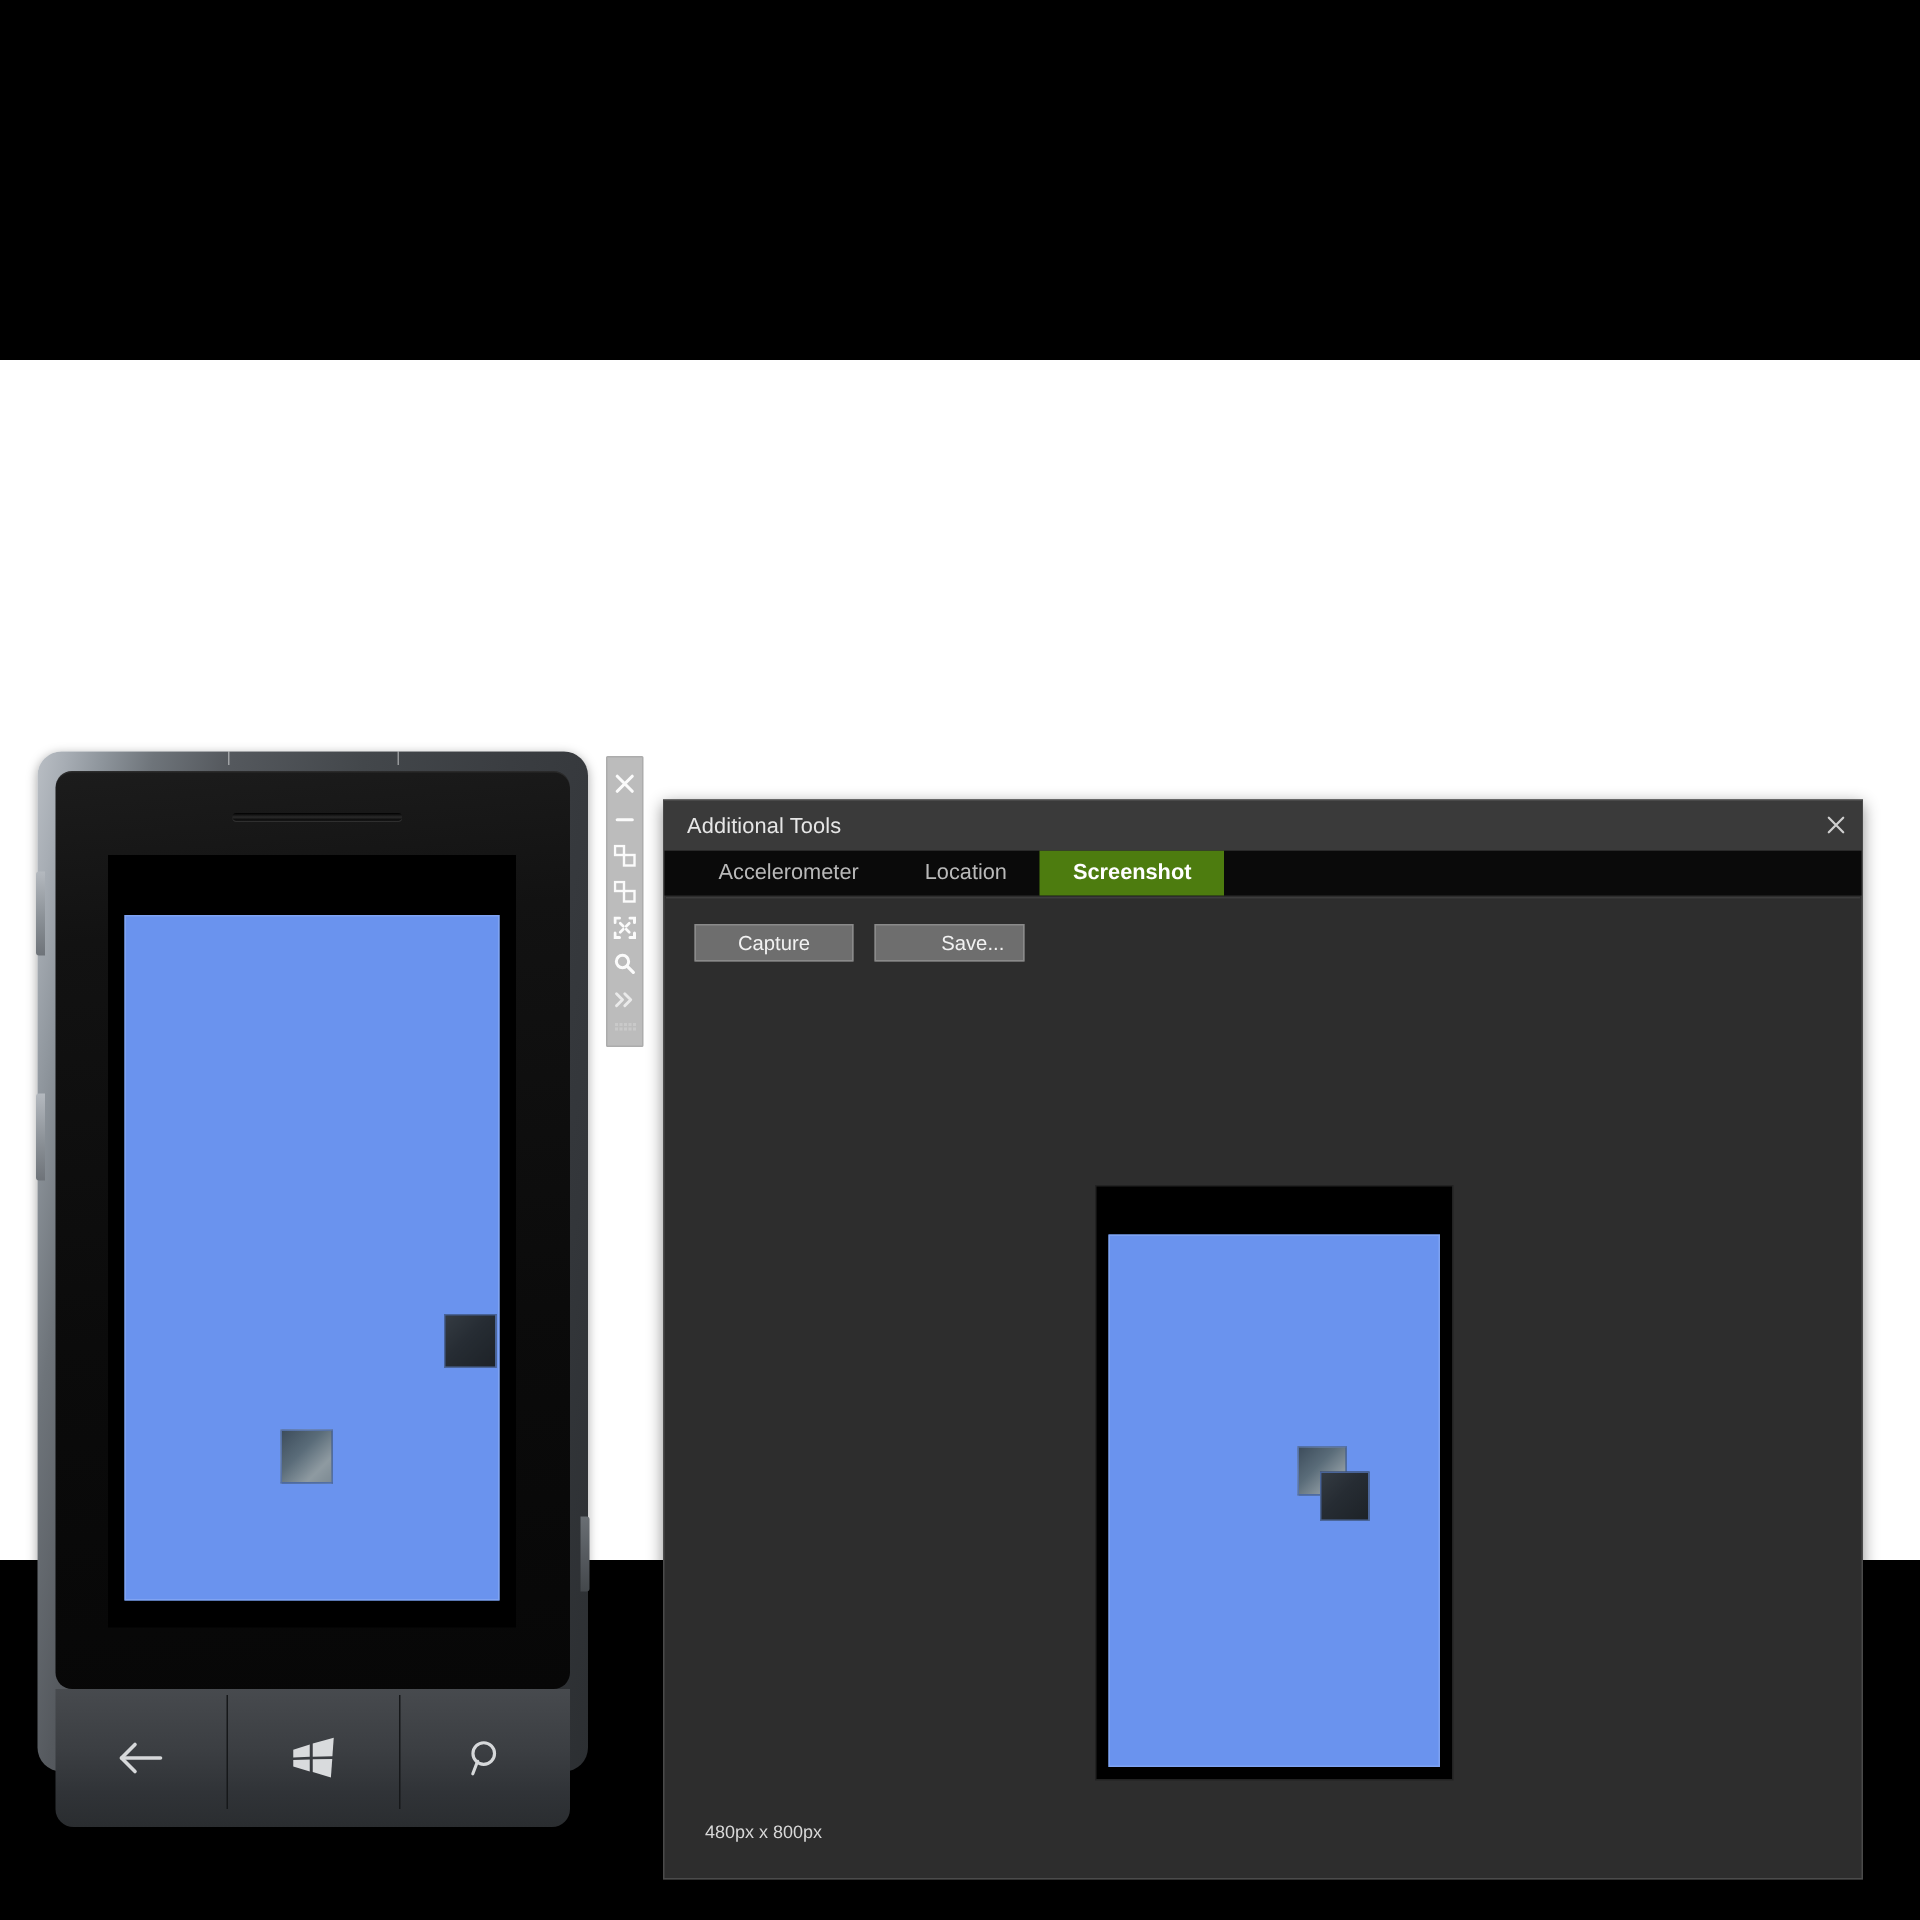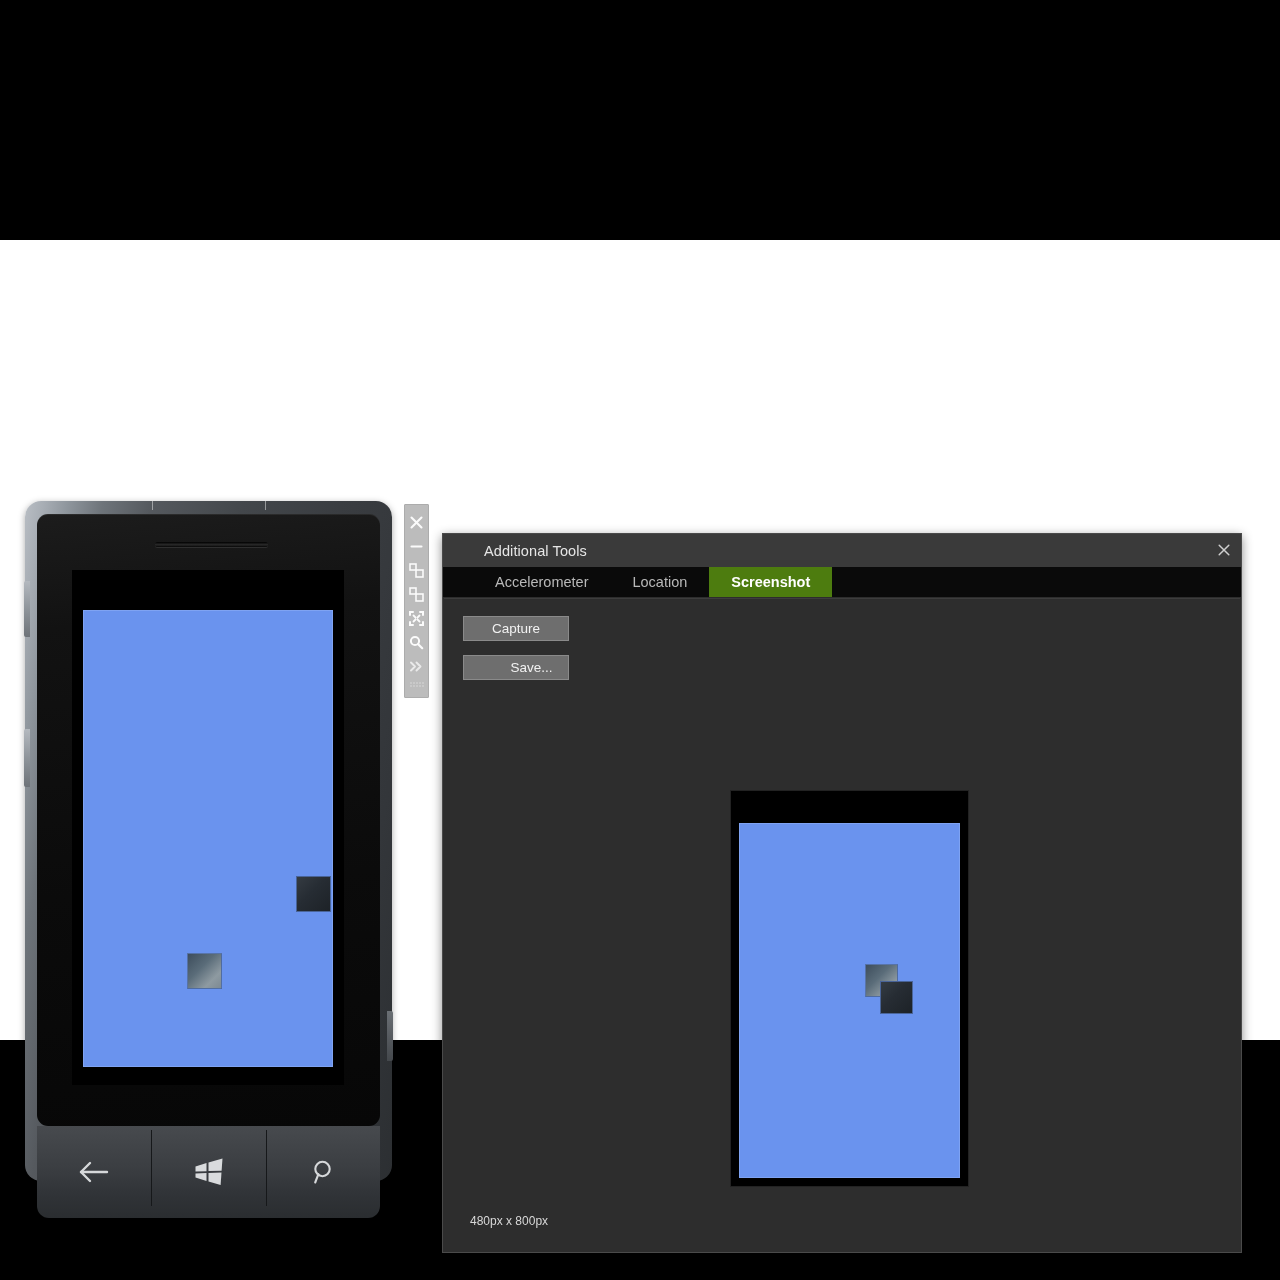--- a/index.html
+++ b/index.html
@@ -186,21 +186,20 @@
     box-shadow: 0 3px 10px rgba(0,0,0,0.45);
     box-sizing: border-box;
   }
   .tools-title {
     position: relative;
     height: 33px;
     background: #3a3a3a;
     display: flex;
     align-items: center;
     box-sizing: border-box;
-    padding-left: 26px;
   }
   .tools-title-text {
     color: #e6e6e6;
     font-size: 14.5px;
     margin-left: 15px;
     letter-spacing: 0.1px;
   }
   .tools-close {
     position: absolute;
     right: 4px; top: 3px;
@@ -209,21 +208,21 @@
     font-size: 16px;
     display: flex;
     align-items: center;
     justify-content: center;
   }
   .tab-strip {
     height: 30px;
     background: #0a0a0a;
     display: flex;
     align-items: stretch;
-    padding-left: 30px;
+    padding-left: 14px;
     box-sizing: border-box;
   }
   .tab {
     display: flex;
     align-items: center;
     padding: 0 22px;
     color: #b9b9b9;
     font-size: 14.5px;
     white-space: nowrap;
   }
@@ -238,21 +237,20 @@
     width: 796px;
     height: 653px;
     background: #2d2d2d;
     border-top: 1px solid #3d3d3d;
   }
   .btn-row {
     position: absolute;
     left: 19px; top: 17px;
     display: flex;
     gap: 14px;
-    flex-direction: column;
   }
   .tool-btn {
     min-width: 106px;
     height: 25px;
     background: #6e6e6e;
     border: 1px solid #8a8a8a;
     color: #f2f2f2;
     font-size: 13.5px;
     display: flex;
     align-items: center;

